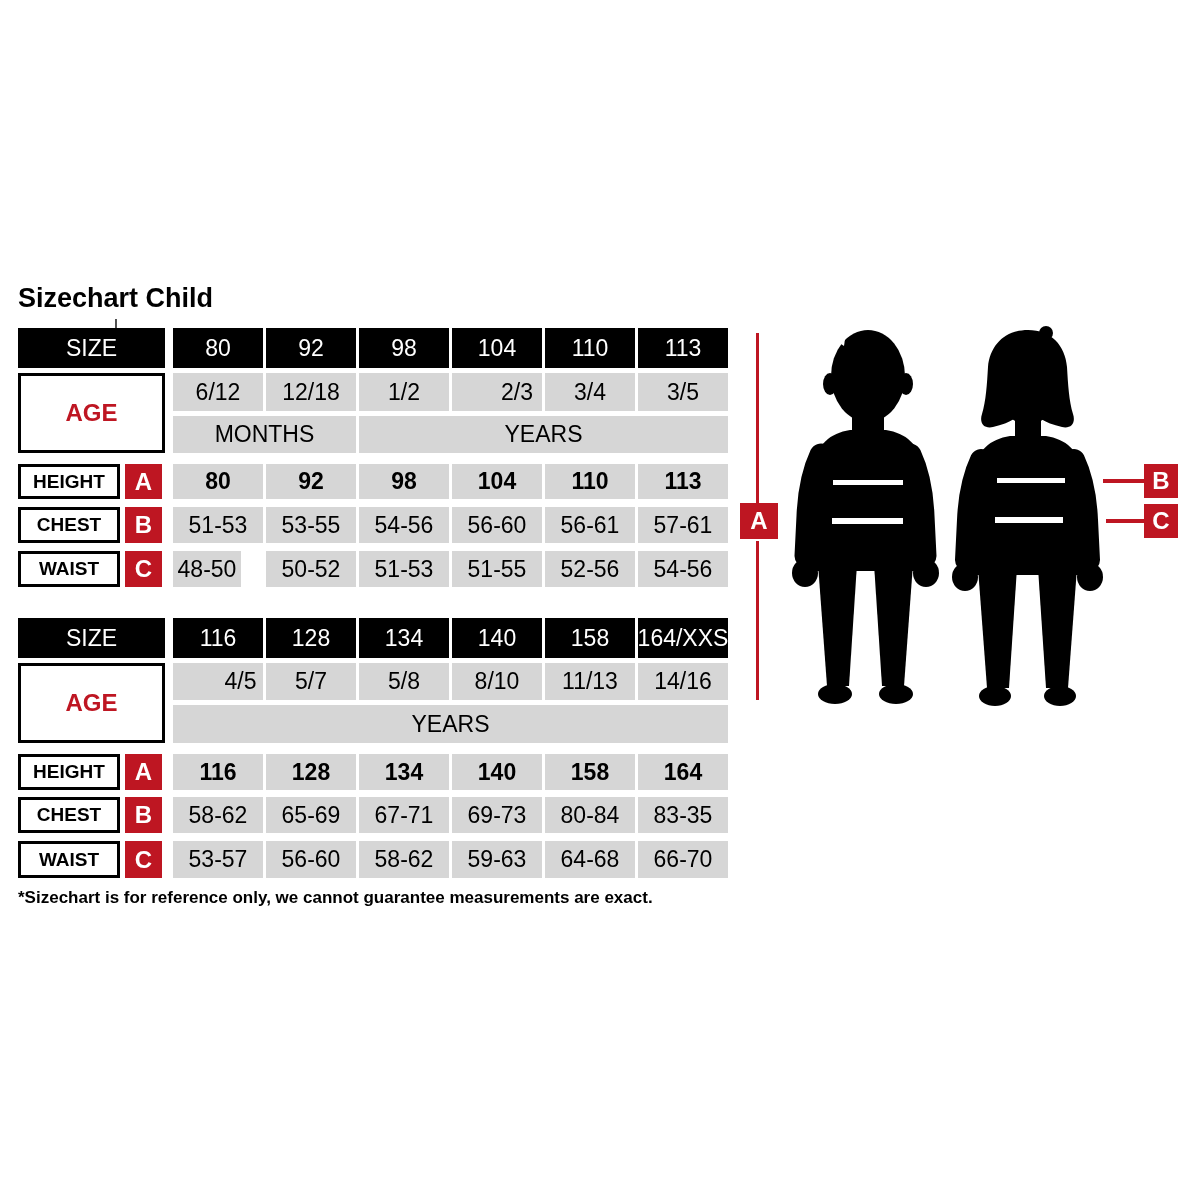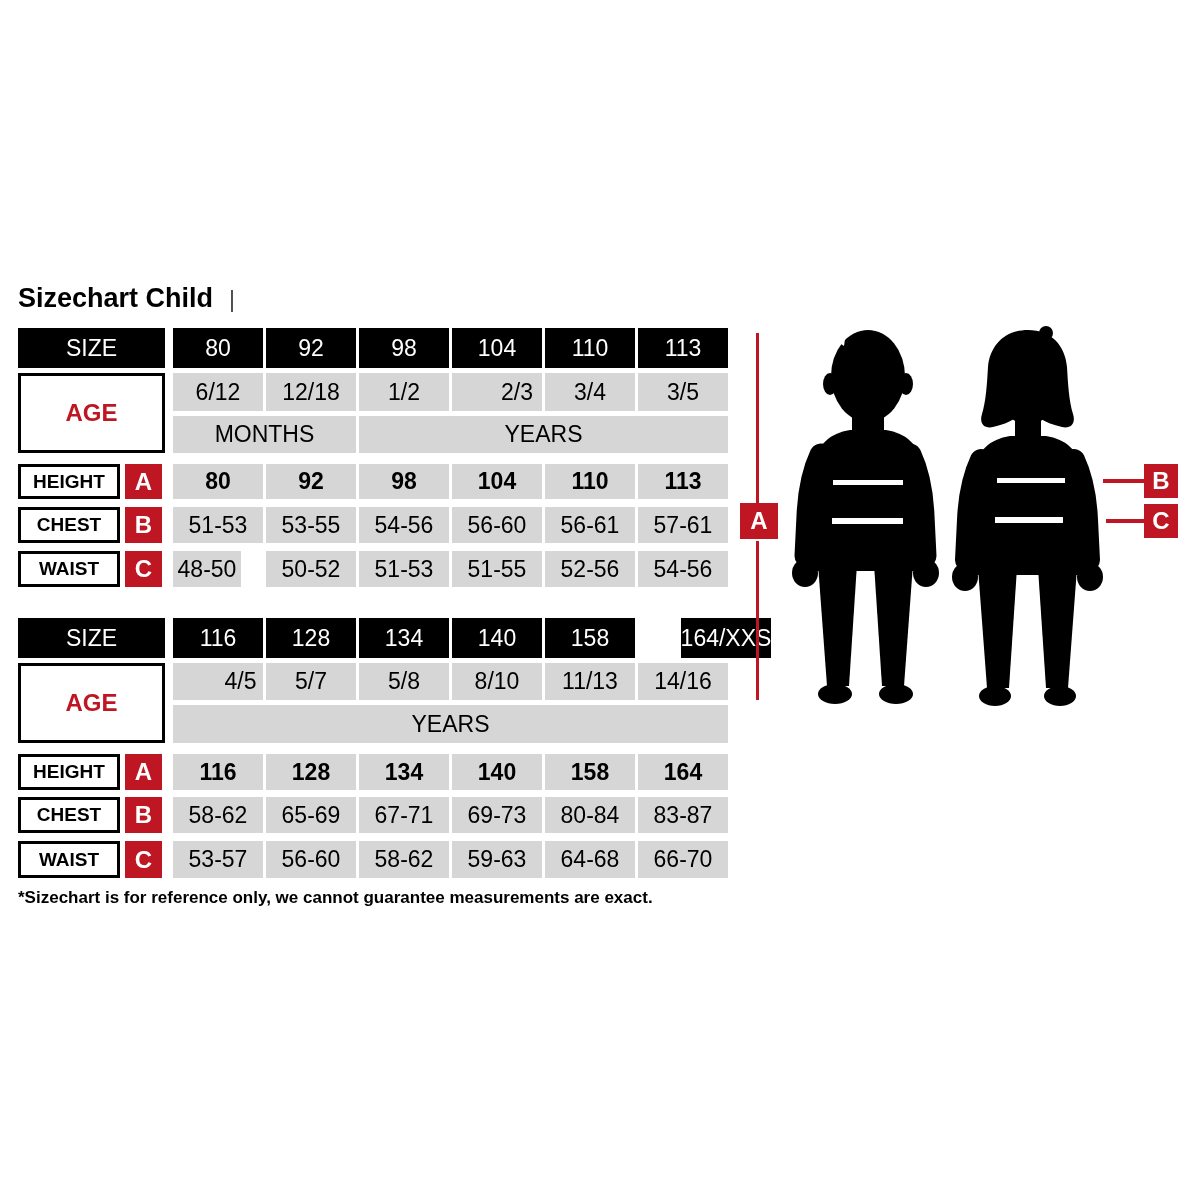--- a/index.html
+++ b/index.html
@@ -1,21 +1,21 @@
 <!DOCTYPE html>
 <html><head>
 <meta charset="utf-8">
 <style>
   html,body { margin:0; padding:0; background:#ffffff; }
   #canvas {
     position:relative; width:1200px; height:1200px; background:#ffffff;
     font-family:"Liberation Sans","DejaVu Sans",sans-serif; color:#000;
     overflow:hidden;
   }
-  .title { position:absolute; left:18px; top:283px; display:flex; align-items:center; }
+  .title { position:absolute; left:18px; top:283px; display:flex; align-items:center;flex-direction:column; }
   .t-main { font-size:27px; font-weight:bold; letter-spacing:0; }
   .t-sep  { font-size:24px; font-weight:400; color:#1a1a1a; margin:0 15px 0 16px; transform:scaleX(0.8); }
   .t-sub  { font-size:27px; font-weight:400; }
 
   .cell { position:absolute; display:flex; align-items:center; justify-content:center;
           box-sizing:border-box; white-space:nowrap; }
   .cell.black { background:#000000; color:#ffffff; font-size:23px; }
   .cell.gray  { background:#d6d6d6; color:#000000; font-size:23px; }
   .cell.boldv { font-weight:bold; }
   .label-box  { background:#ffffff; border:3px solid #000; font-weight:bold; font-size:19px; }
@@ -92,21 +92,21 @@
       <div class="cell gray" style="left: 545px; top: 551px; width: 90px; height: 36px;">52-56</div>
       <div class="cell gray" style="left: 638px; top: 551px; width: 90px; height: 36px;">54-56</div>
     </div>
   <div id="table-kids">
       <div class="cell black" style="left: 18px; top: 618px; width: 147px; height: 40px;">SIZE</div>
       <div class="cell black" style="left: 173px; top: 618px; width: 90px; height: 40px;">116</div>
       <div class="cell black" style="left: 266px; top: 618px; width: 90px; height: 40px;">128</div>
       <div class="cell black" style="left: 359px; top: 618px; width: 90px; height: 40px;">134</div>
       <div class="cell black" style="left: 452px; top: 618px; width: 90px; height: 40px;">140</div>
       <div class="cell black" style="left: 545px; top: 618px; width: 90px; height: 40px;">158</div>
-      <div class="cell black" style="left: 638px; top: 618px; width: 90px; height: 40px; margin-left: 43px;">164/XXS</div>
+      <div class="cell black" style="left: 638px; top: 618px; width: 90px; height: 40px;">164/XXS</div>
       <div class="cell age-box" style="left: 18px; top: 663px; width: 147px; height: 80px;">AGE</div>
       <div class="cell gray" style="left: 173px; top: 663px; width: 90px; height: 37px; padding-left: 45px;">4/5</div>
       <div class="cell gray" style="left: 266px; top: 663px; width: 90px; height: 37px;">5/7</div>
       <div class="cell gray" style="left: 359px; top: 663px; width: 90px; height: 37px;">5/8</div>
       <div class="cell gray" style="left: 452px; top: 663px; width: 90px; height: 37px;">8/10</div>
       <div class="cell gray" style="left: 545px; top: 663px; width: 90px; height: 37px;">11/13</div>
       <div class="cell gray" style="left: 638px; top: 663px; width: 90px; height: 37px;">14/16</div>
       <div class="cell gray" style="left: 173px; top: 705px; width: 555px; height: 38px;">YEARS</div>
       <div class="cell label-box" style="left: 18px; top: 754px; width: 102px; height: 36px;">HEIGHT</div>
       <div class="cell marker-box" style="left: 125px; top: 754px; width: 37px; height: 36px;">A</div>
@@ -116,21 +116,21 @@
       <div class="cell gray boldv" style="left: 452px; top: 754px; width: 90px; height: 36px;">140</div>
       <div class="cell gray boldv" style="left: 545px; top: 754px; width: 90px; height: 36px;">158</div>
       <div class="cell gray boldv" style="left: 638px; top: 754px; width: 90px; height: 36px;">164</div>
       <div class="cell label-box" style="left: 18px; top: 797px; width: 102px; height: 36px;">CHEST</div>
       <div class="cell marker-box" style="left: 125px; top: 797px; width: 37px; height: 36px;">B</div>
       <div class="cell gray" style="left: 173px; top: 797px; width: 90px; height: 36px;">58-62</div>
       <div class="cell gray" style="left: 266px; top: 797px; width: 90px; height: 36px;">65-69</div>
       <div class="cell gray" style="left: 359px; top: 797px; width: 90px; height: 36px;">67-71</div>
       <div class="cell gray" style="left: 452px; top: 797px; width: 90px; height: 36px;">69-73</div>
       <div class="cell gray" style="left: 545px; top: 797px; width: 90px; height: 36px;">80-84</div>
-      <div class="cell gray" style="left: 638px; top: 797px; width: 90px; height: 36px;">83-87</div>
+      <div class="cell gray" style="left: 638px; top: 797px; width: 90px; height: 36px;">83-35</div>
       <div class="cell label-box" style="left: 18px; top: 841px; width: 102px; height: 37px;">WAIST</div>
       <div class="cell marker-box" style="left: 125px; top: 841px; width: 37px; height: 37px;">C</div>
       <div class="cell gray" style="left: 173px; top: 841px; width: 90px; height: 37px;">53-57</div>
       <div class="cell gray" style="left: 266px; top: 841px; width: 90px; height: 37px;">56-60</div>
       <div class="cell gray" style="left: 359px; top: 841px; width: 90px; height: 37px;">58-62</div>
       <div class="cell gray" style="left: 452px; top: 841px; width: 90px; height: 37px;">59-63</div>
       <div class="cell gray" style="left: 545px; top: 841px; width: 90px; height: 37px;">64-68</div>
       <div class="cell gray" style="left: 638px; top: 841px; width: 90px; height: 37px;">66-70</div>
     </div>
 

